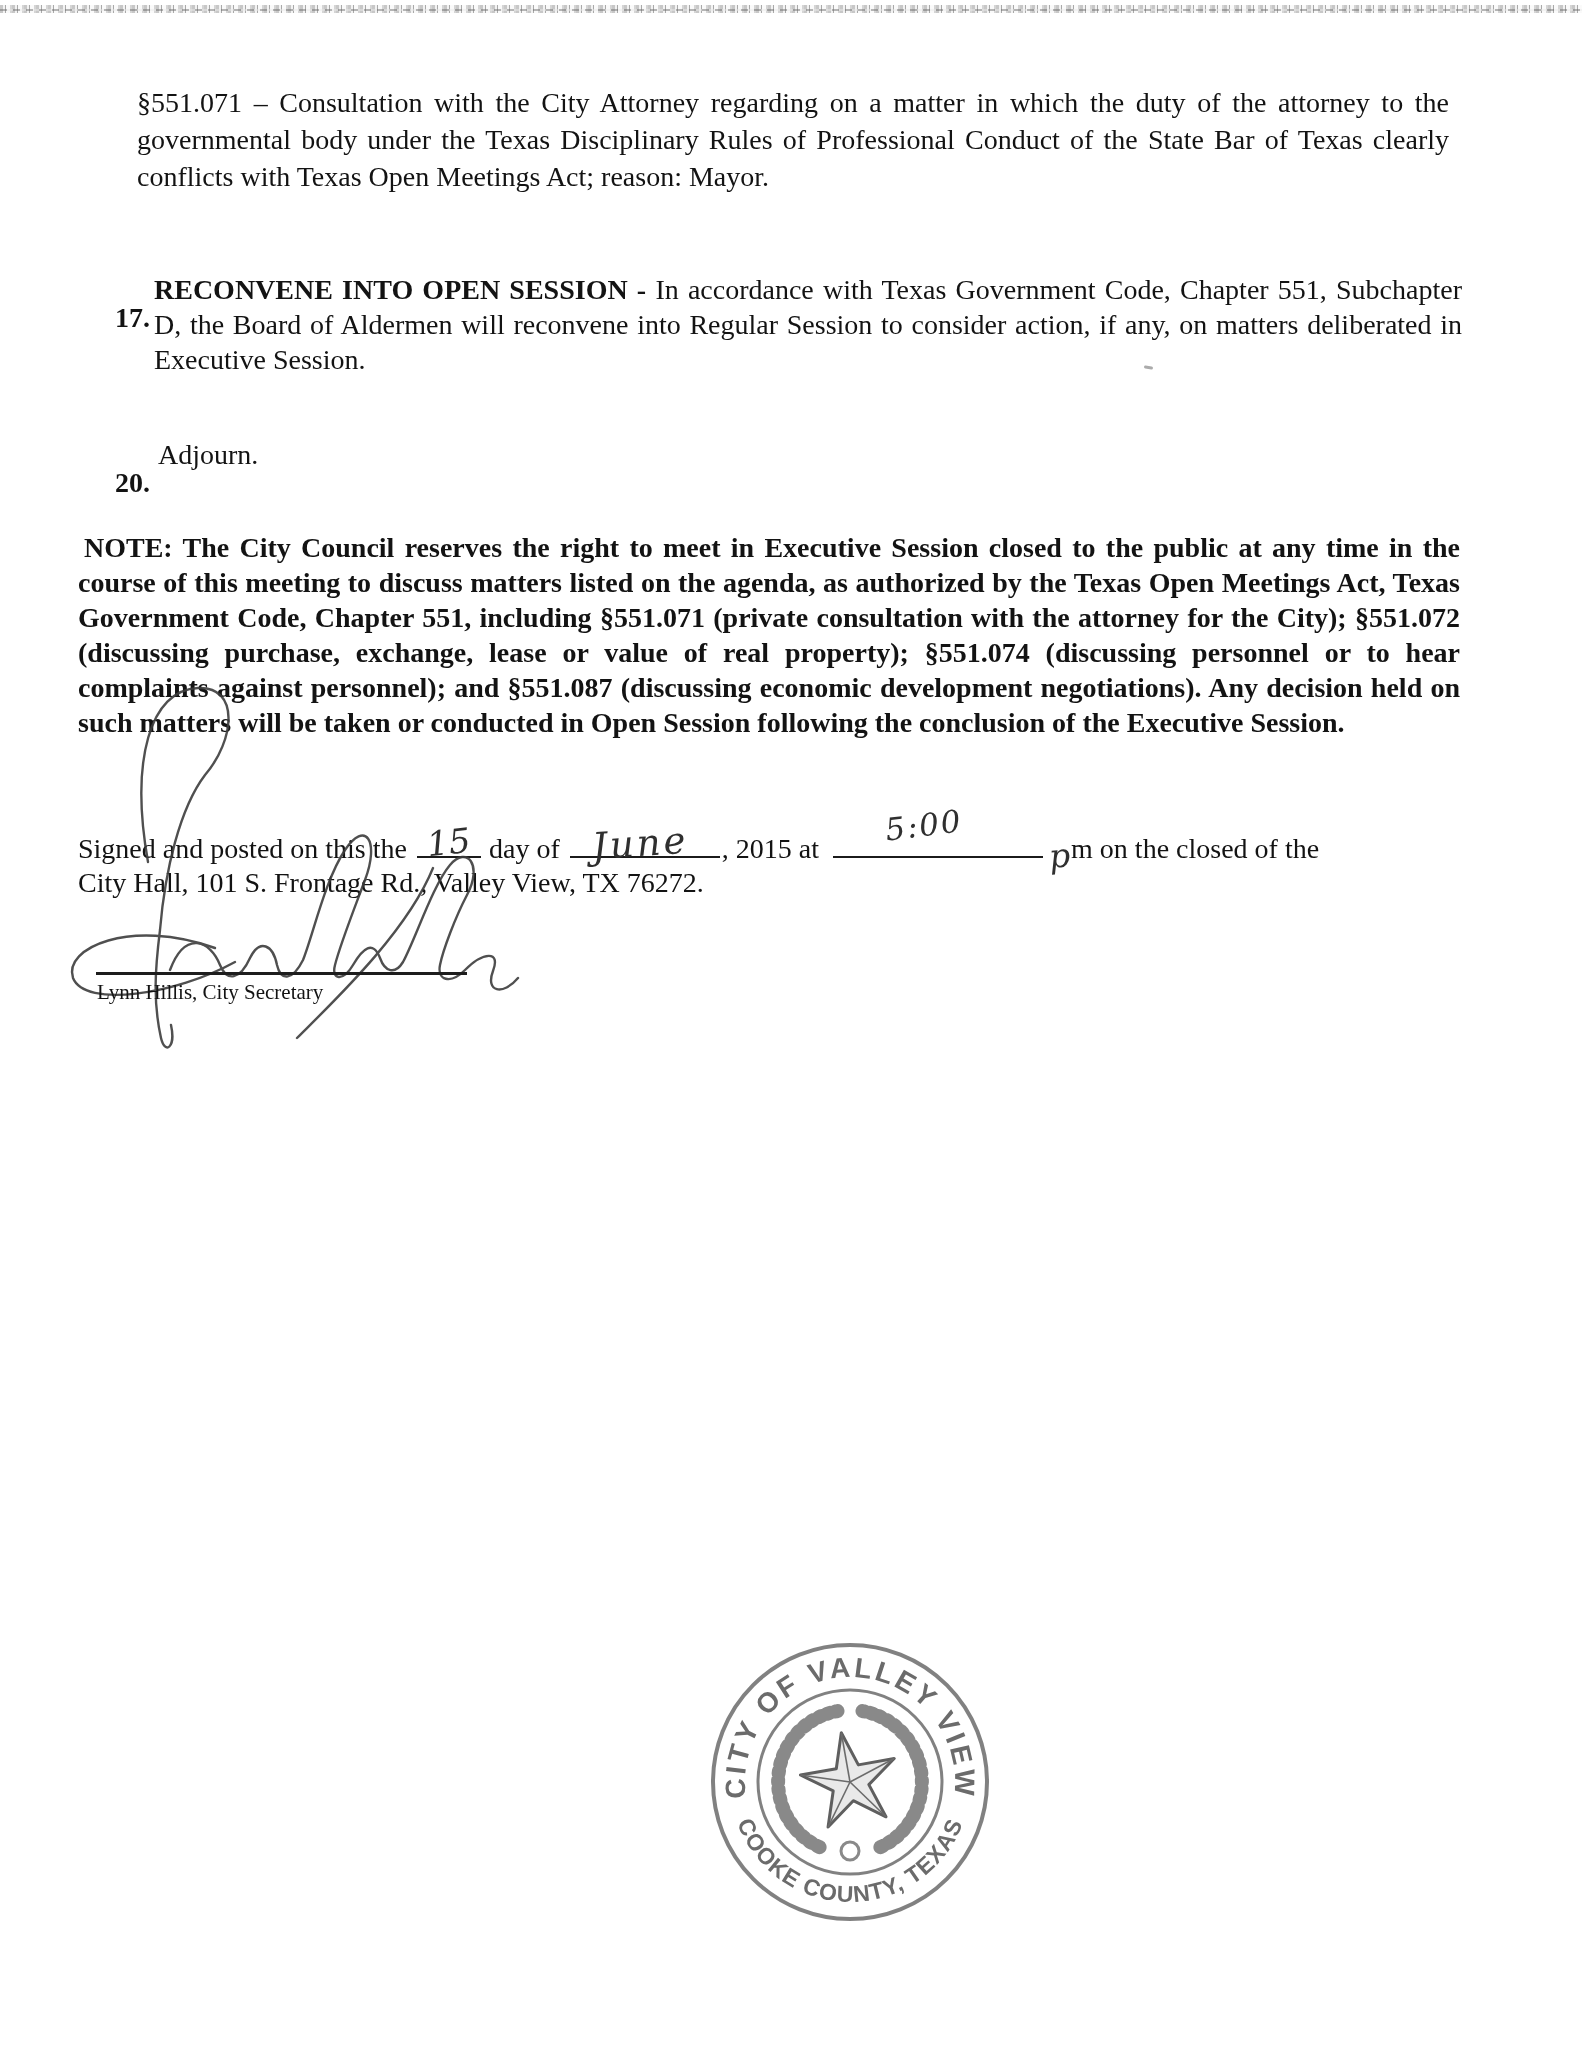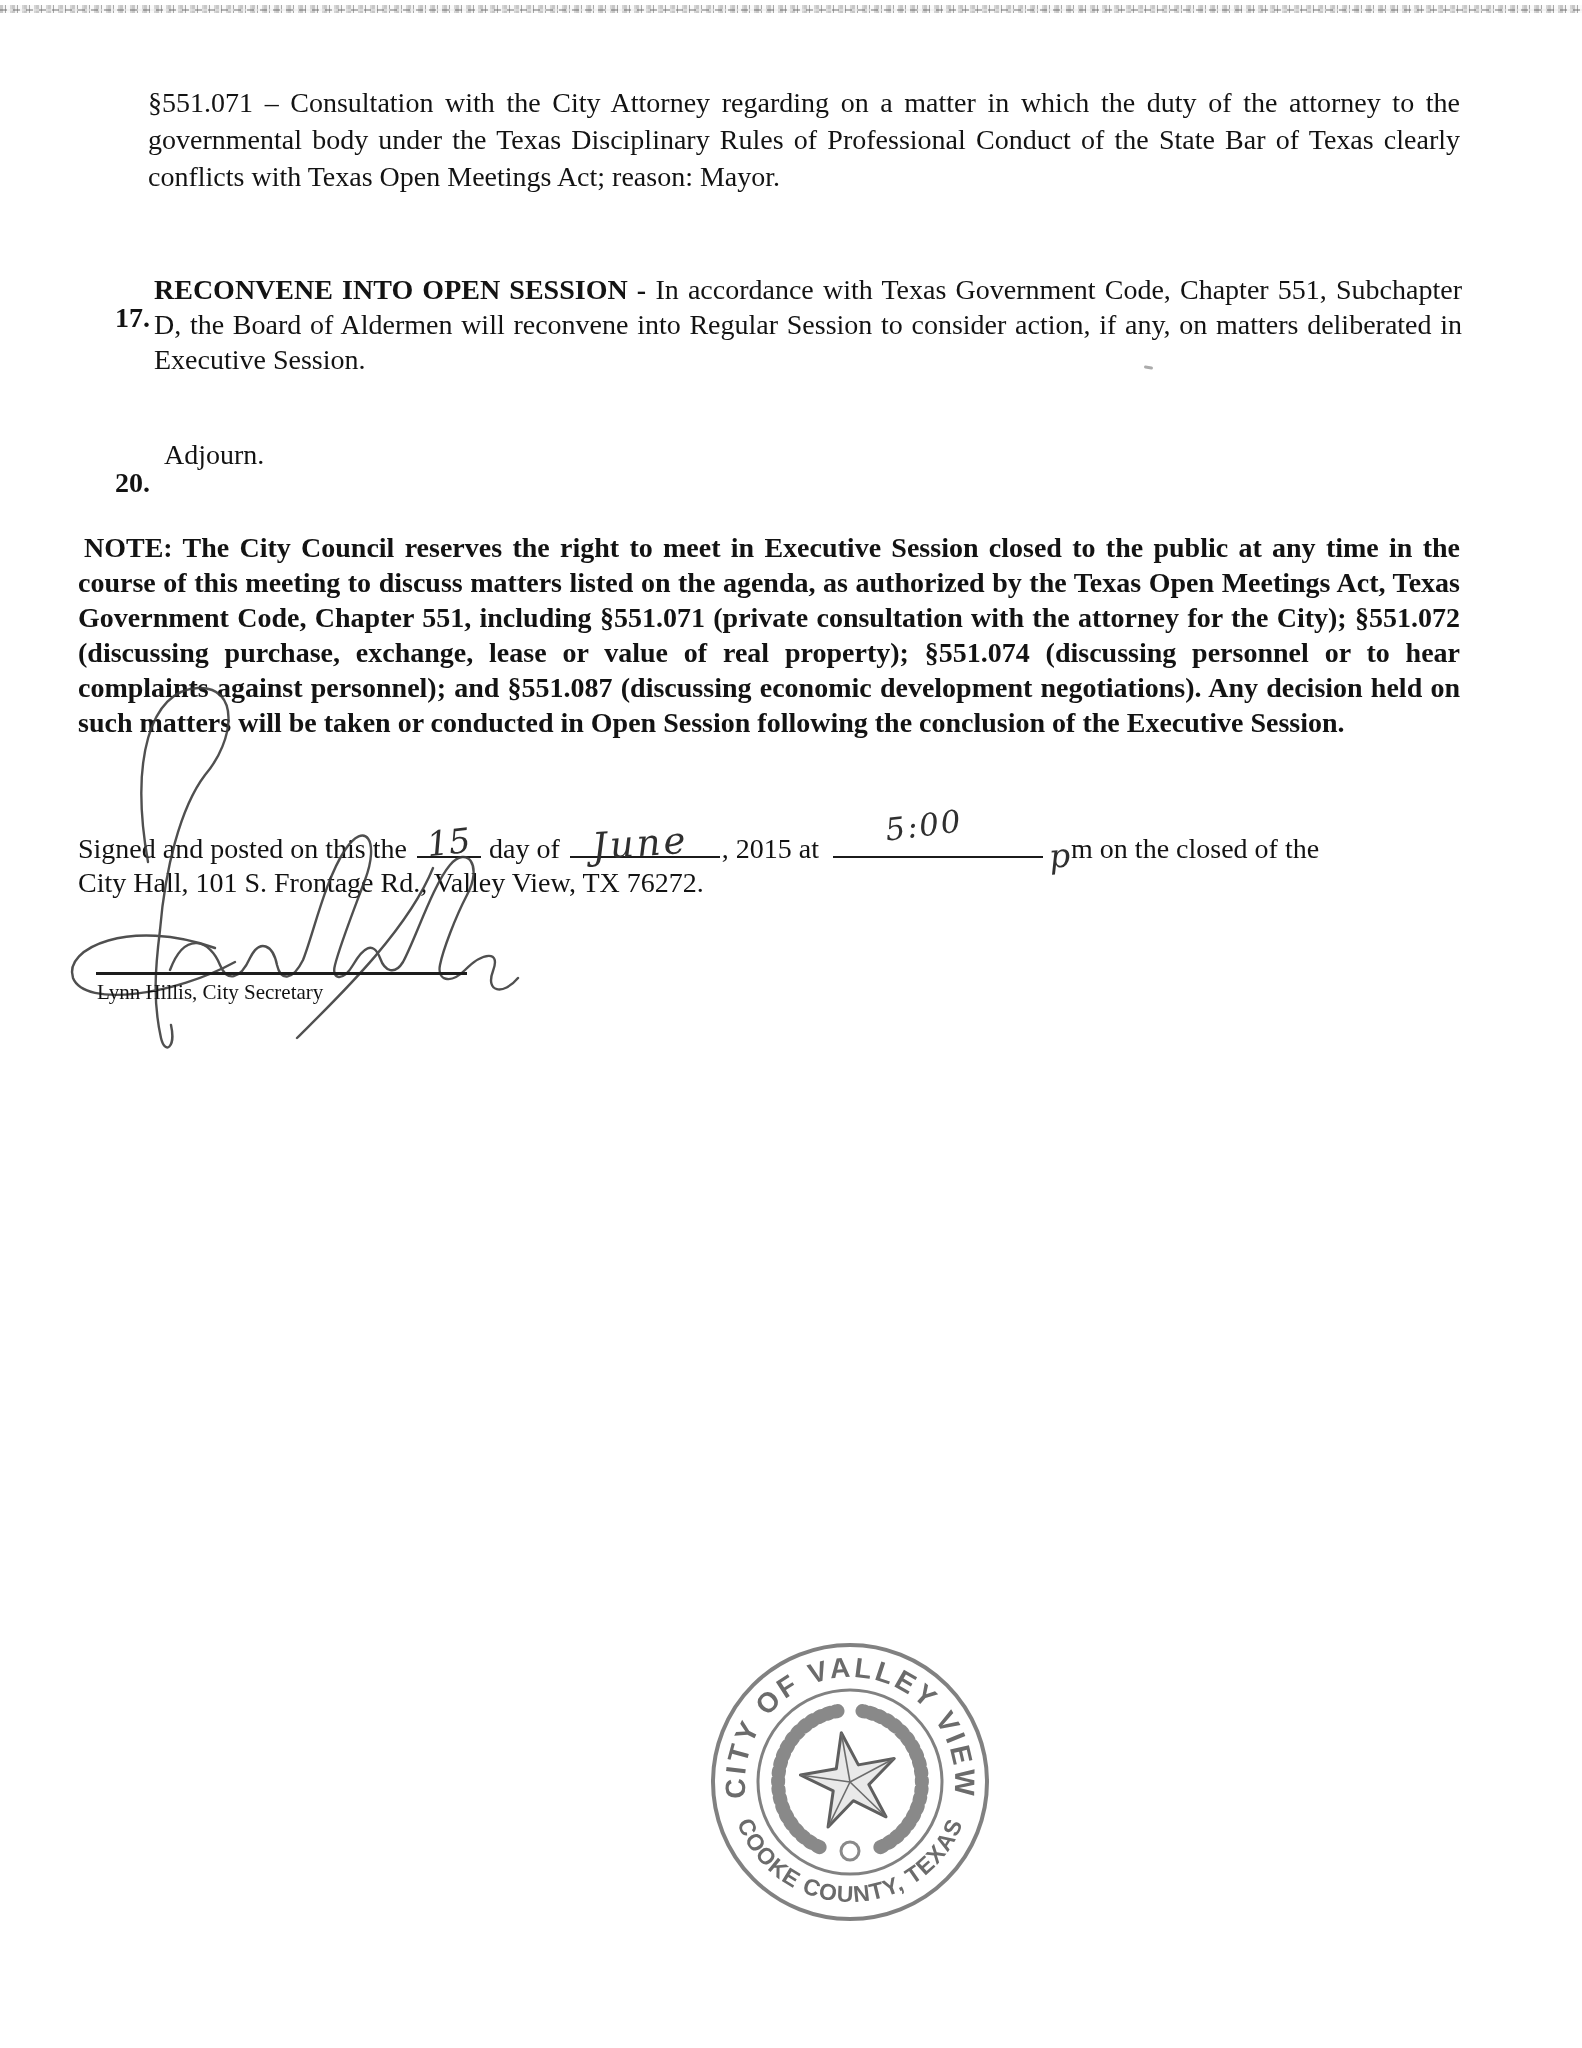--- a/index.html
+++ b/index.html
@@ -5,27 +5,27 @@
   html,body{margin:0;padding:0;background:#ffffff;}
   .page{position:relative;width:1582px;height:2048px;background:#ffffff;overflow:hidden;
         font-family:"Liberation Serif","DejaVu Serif",serif;color:#131313;}
   
   .scanstrip{position:absolute;left:0;top:5px;width:100%;height:8px;opacity:.75;
      background:repeating-linear-gradient(90deg,#b5b5b5 0 3px,#efefef 3px 5px,#8d8d8d 5px 6px,#f8f8f8 6px 10px,#c7c7c7 10px 12px);}
   .scanstrip2{position:absolute;left:0;top:9px;width:100%;height:2px;opacity:.5;
      background:repeating-linear-gradient(90deg,#6f6f6f 0 7px,#e9e9e9 7px 13px);}
   .speck{position:absolute;left:1144px;top:366px;width:9px;height:3px;background:#ababab;border-radius:2px;transform:rotate(8deg);}
 
-  .p1{position:absolute;left:148px;top:84px;width:1312px;font-size:28px;line-height:37px;text-align:justify;}
+  .p1{position:absolute;left:137px;top:84px;width:1312px;font-size:28px;line-height:37px;text-align:justify;}
   .item{position:absolute;font-size:28px;line-height:35px;}
   .item .num{position:absolute;left:-39px;top:0;font-weight:700;margin-top:28px;}
   .i17{left:154px;top:272px;width:1308px;text-align:justify;}
   .bold{font-weight:700;}
   .i18{left:154px;top:437px;}
-  .i18 .body18{margin-left:10px;}
+  .i18 .body18{margin-left:4px;}
   .note{position:absolute;left:78px;top:530px;width:1382px;font-weight:700;font-size:28px;line-height:35px;text-align:justify;text-indent:6px;}
 
   .signed{position:absolute;left:78px;top:830px;width:1400px;font-size:28px;line-height:34px;}
   .blank{display:inline-block;position:relative;border-bottom:2px solid #1b1b1b;height:22px;vertical-align:baseline;}
   .b-day{width:64px;margin:0 8px 0 10px;}
   .b-month{width:150px;margin:0 2px 0 10px;}
   .b-time{width:210px;margin:0 6px 0 14px;}
   .hw{font-family:"DejaVu Serif",serif;font-style:italic;color:#2f2f2f;white-space:nowrap;}
   .hw-day{position:absolute;left:10px;bottom:-3px;font-size:34px;transform:rotate(-6deg);}
   .hw-month{position:absolute;left:22px;bottom:-5px;font-size:37px;transform:rotate(-4deg);letter-spacing:3px;}

